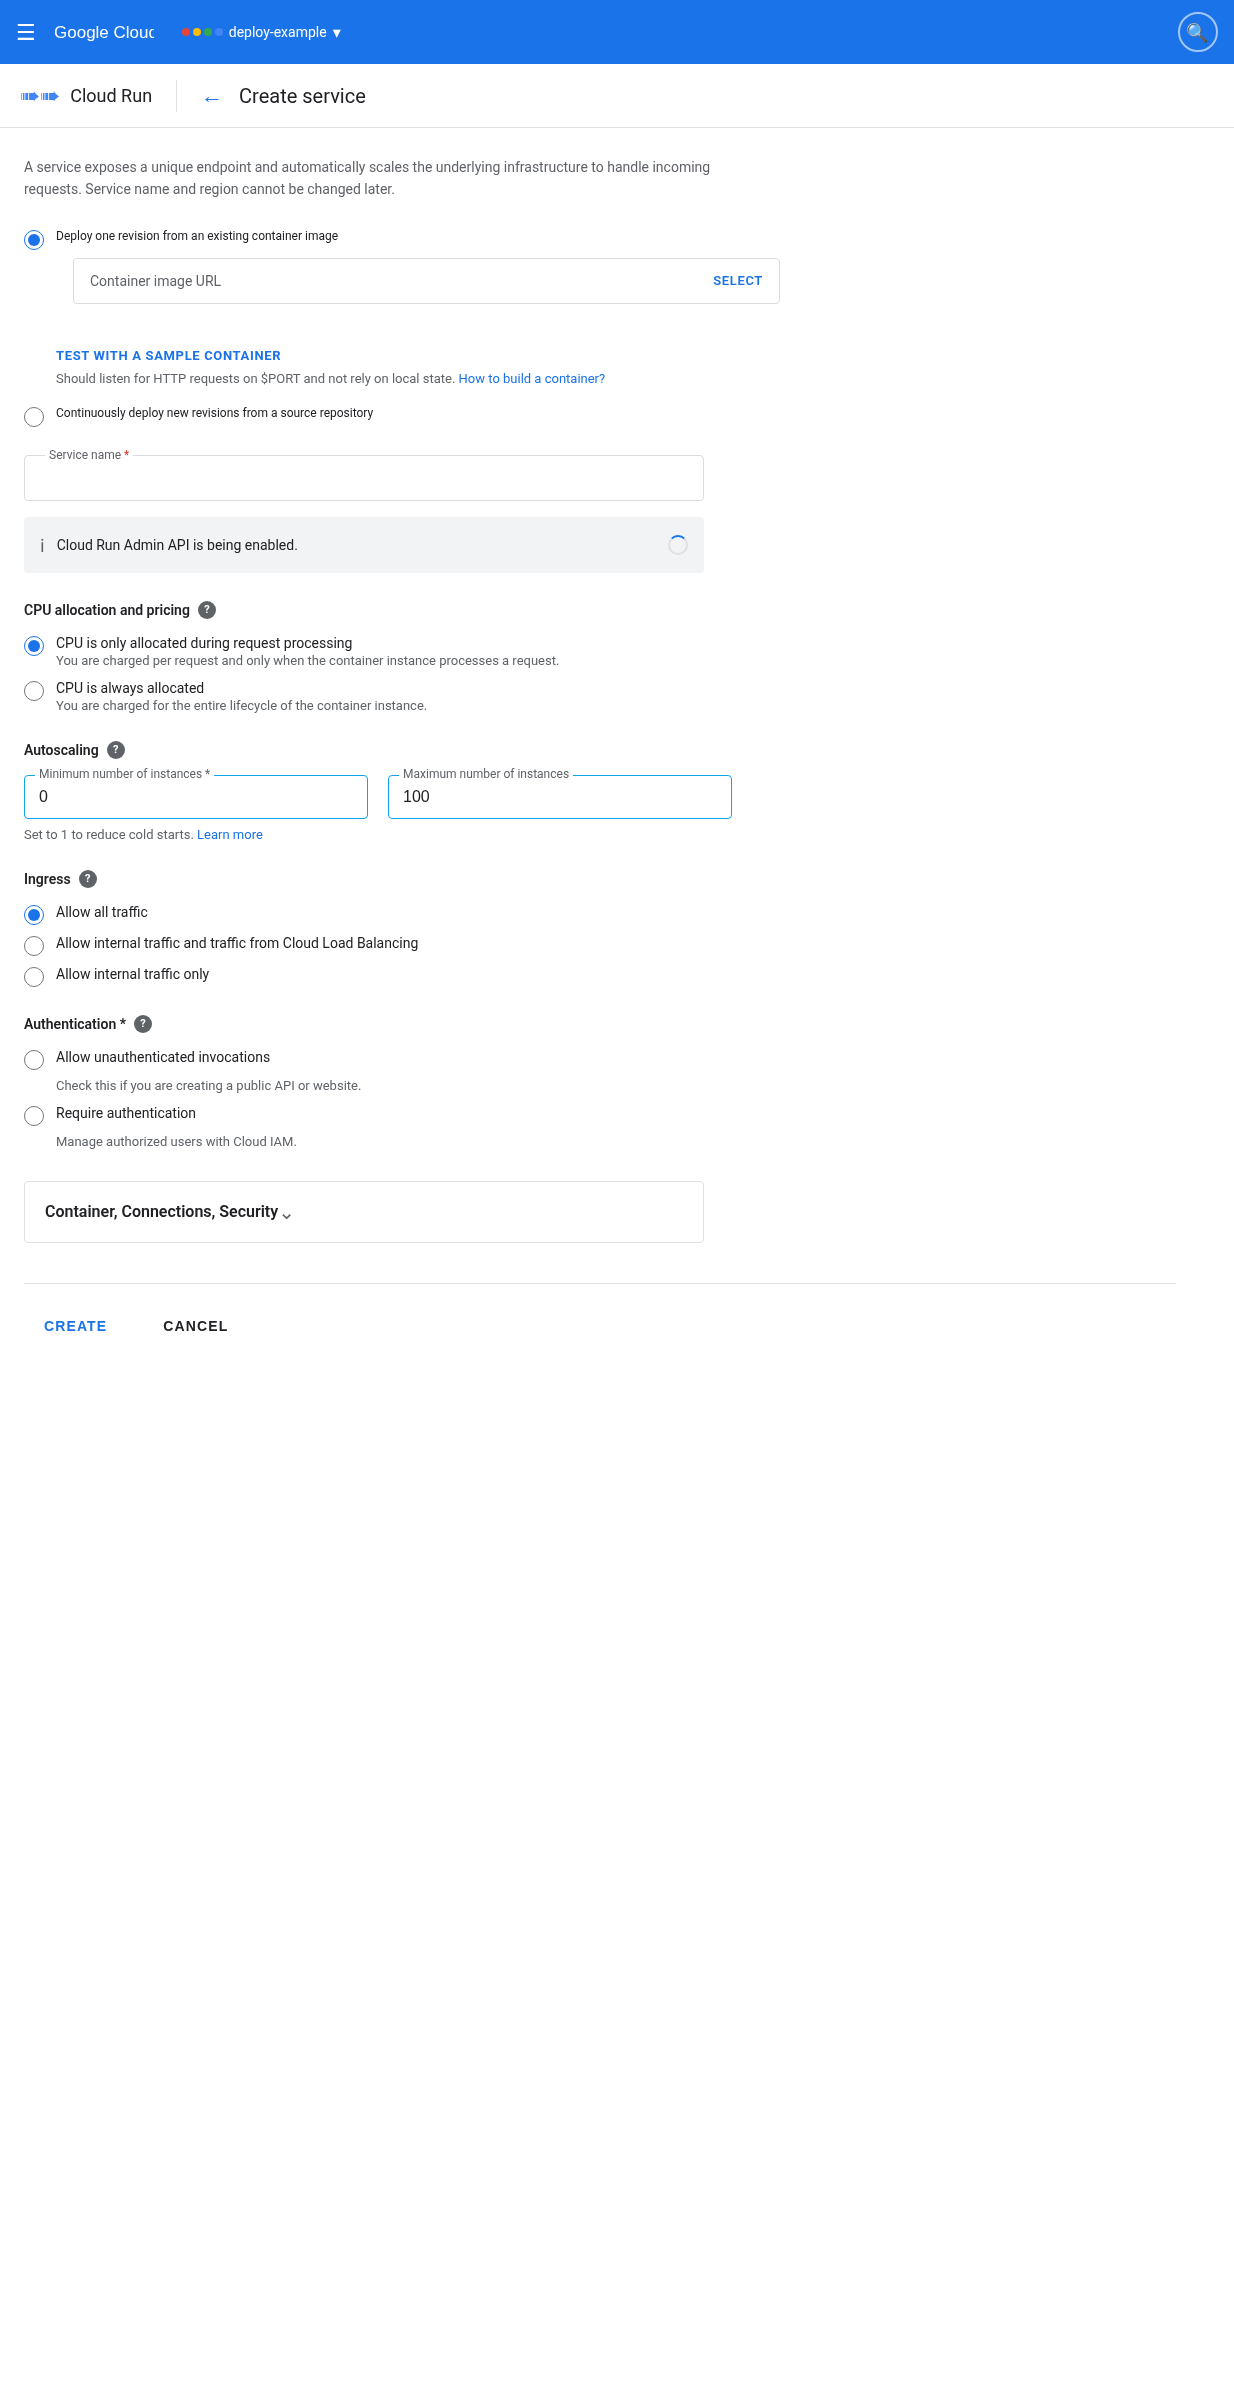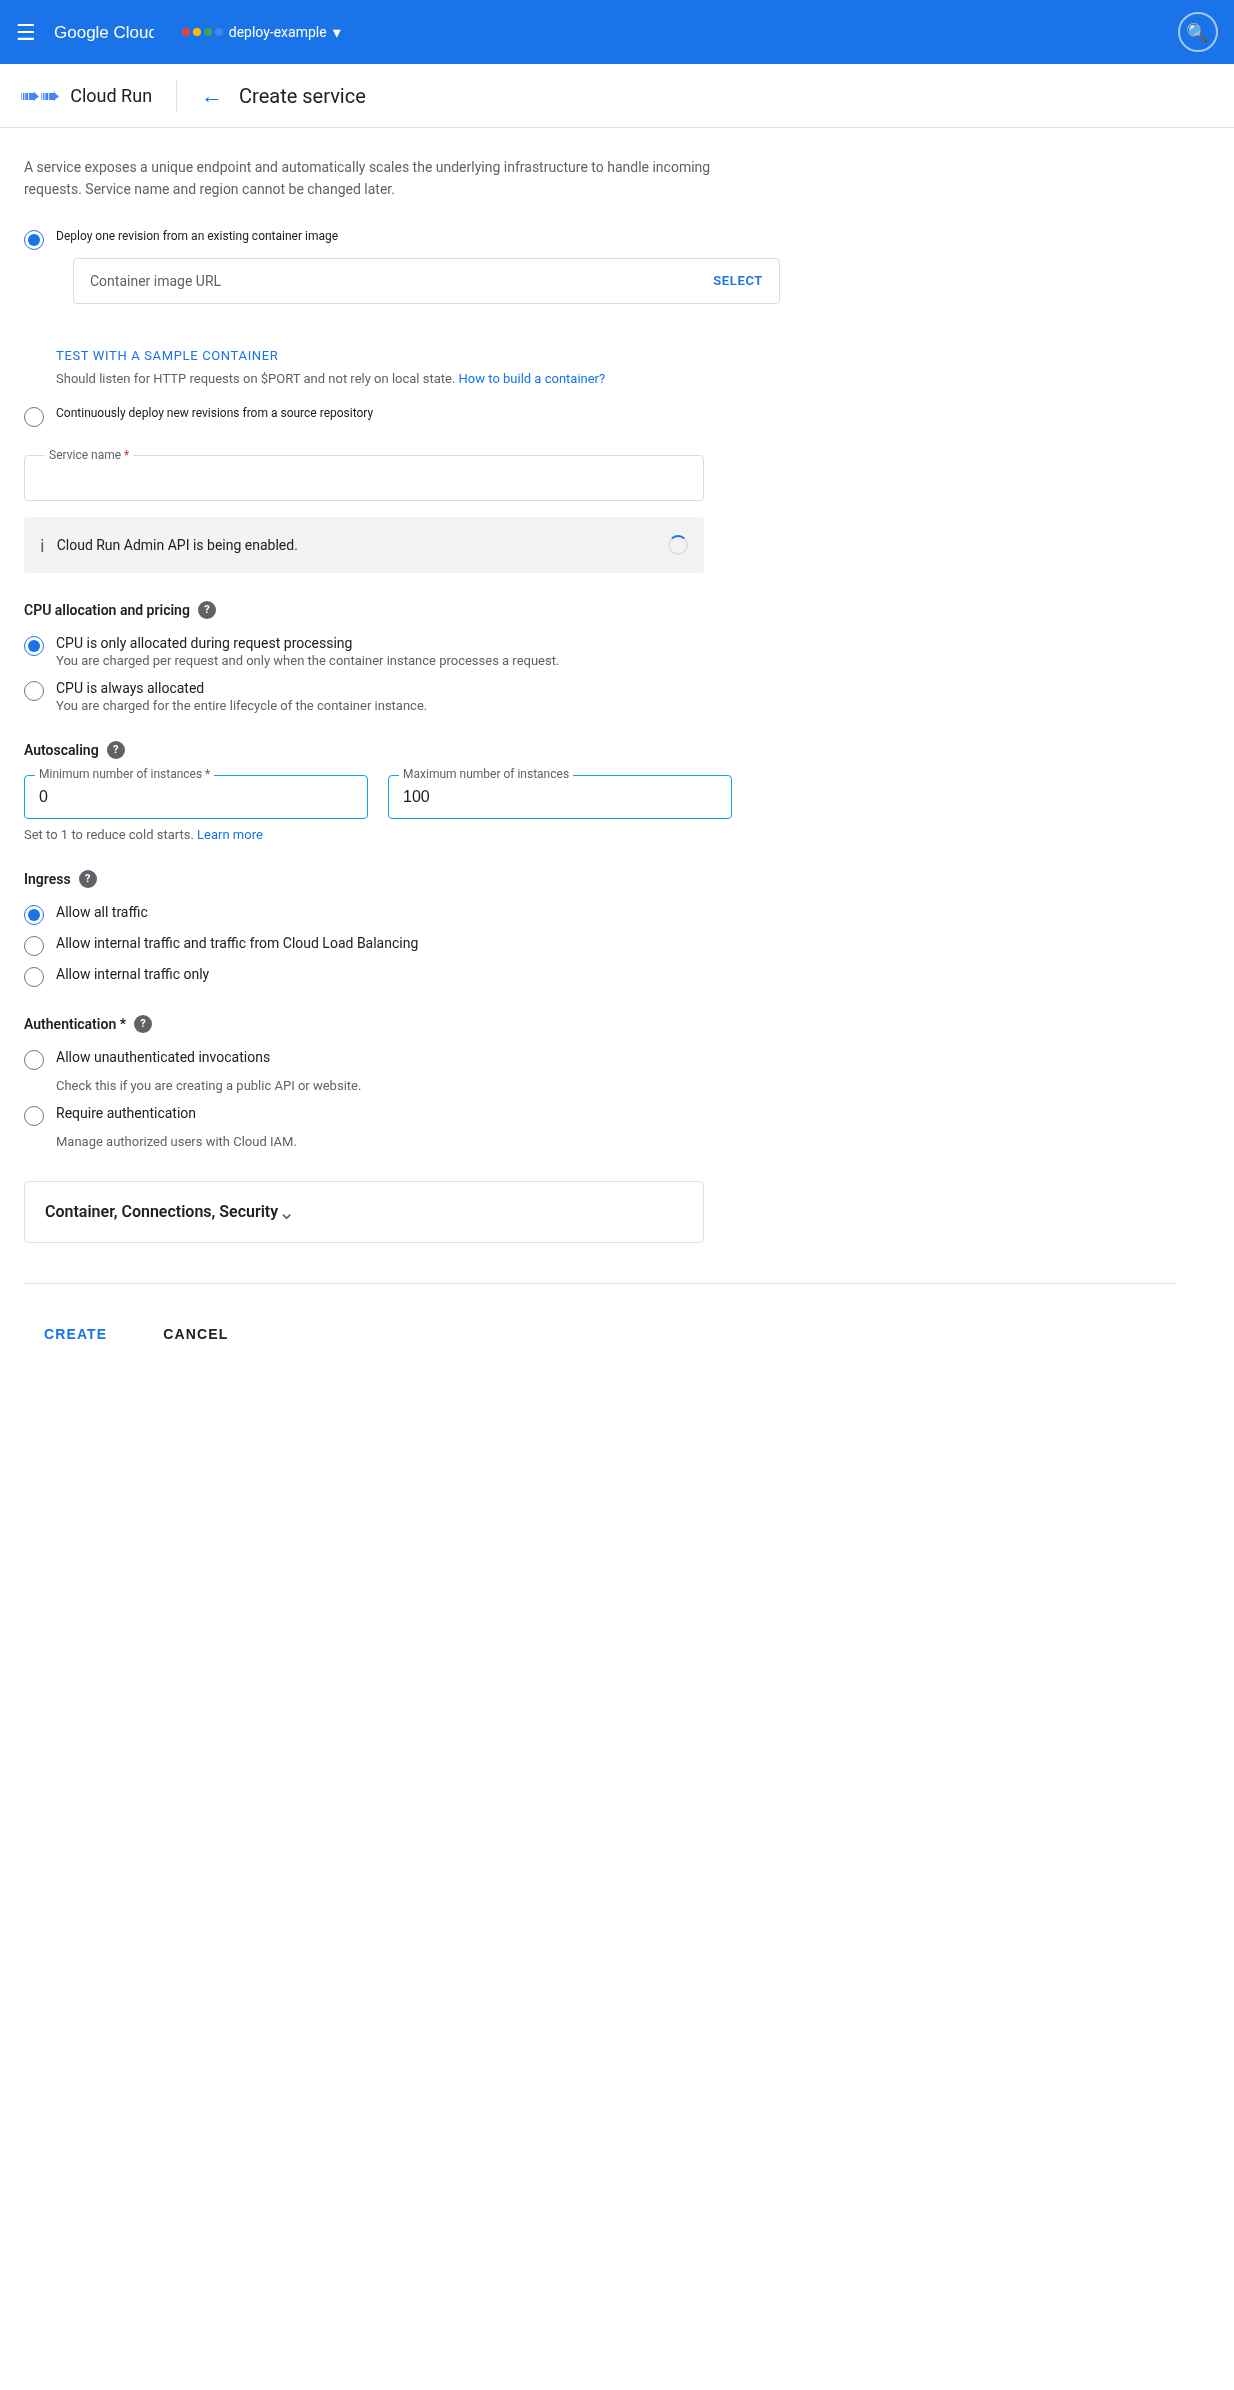--- a/index.html
+++ b/index.html
@@ -57,21 +57,21 @@
       margin-bottom: 12px;
       width: 707px;
     }
     .container-image-placeholder { color: #5f6368; font-size: 14px; }
     .select-btn { color: #1a73e8; font-size: 13px; font-weight: 600; letter-spacing: 0.05em; cursor: pointer; }
 
     
     .sample-container-link {
       color: #1a73e8;
       font-size: 13px;
-      font-weight: 400;
+      font-weight: 700;
       letter-spacing: 0.05em;
       text-transform: uppercase;
       margin-left: 32px;
       margin-bottom: 8px;
       cursor: pointer;
       display: block;
       margin-top: 44px;
     }
     .sample-container-note {
       font-size: 13px;
@@ -217,21 +217,21 @@
       cursor: pointer;
       margin-bottom: 40px;
       width: 680px;
     }
     .expandable-title { font-size: 16px; font-weight: 600; color: #202124; }
     .chevron-icon { font-size: 20px; color: #5f6368; }
 
     
     .bottom-actions {
       border-top: 1px solid #e0e0e0;
-      padding: 32px 0;
+      padding: 24px 0;
       display: flex;
       gap: 16px;
       align-items: center;
     }
     .btn-create {
       background: transparent;
       border: none;
       color: #1a73e8;
       font-size: 14px;
       font-weight: 600;

